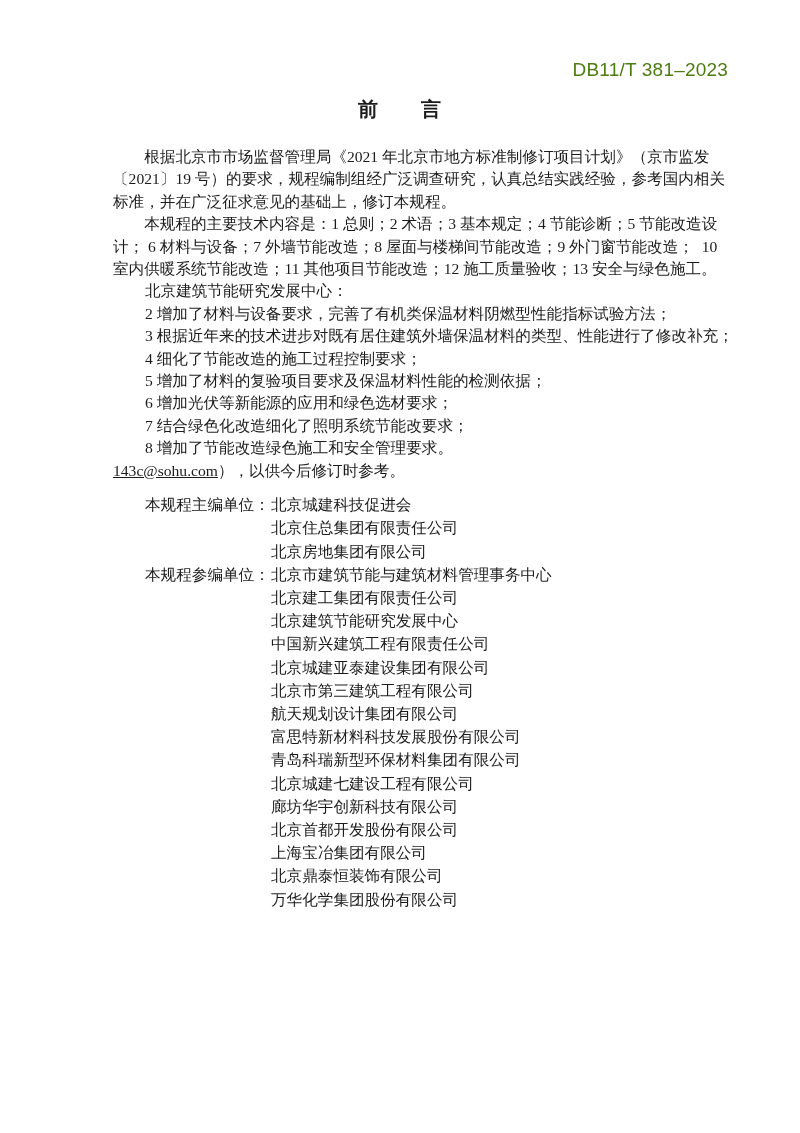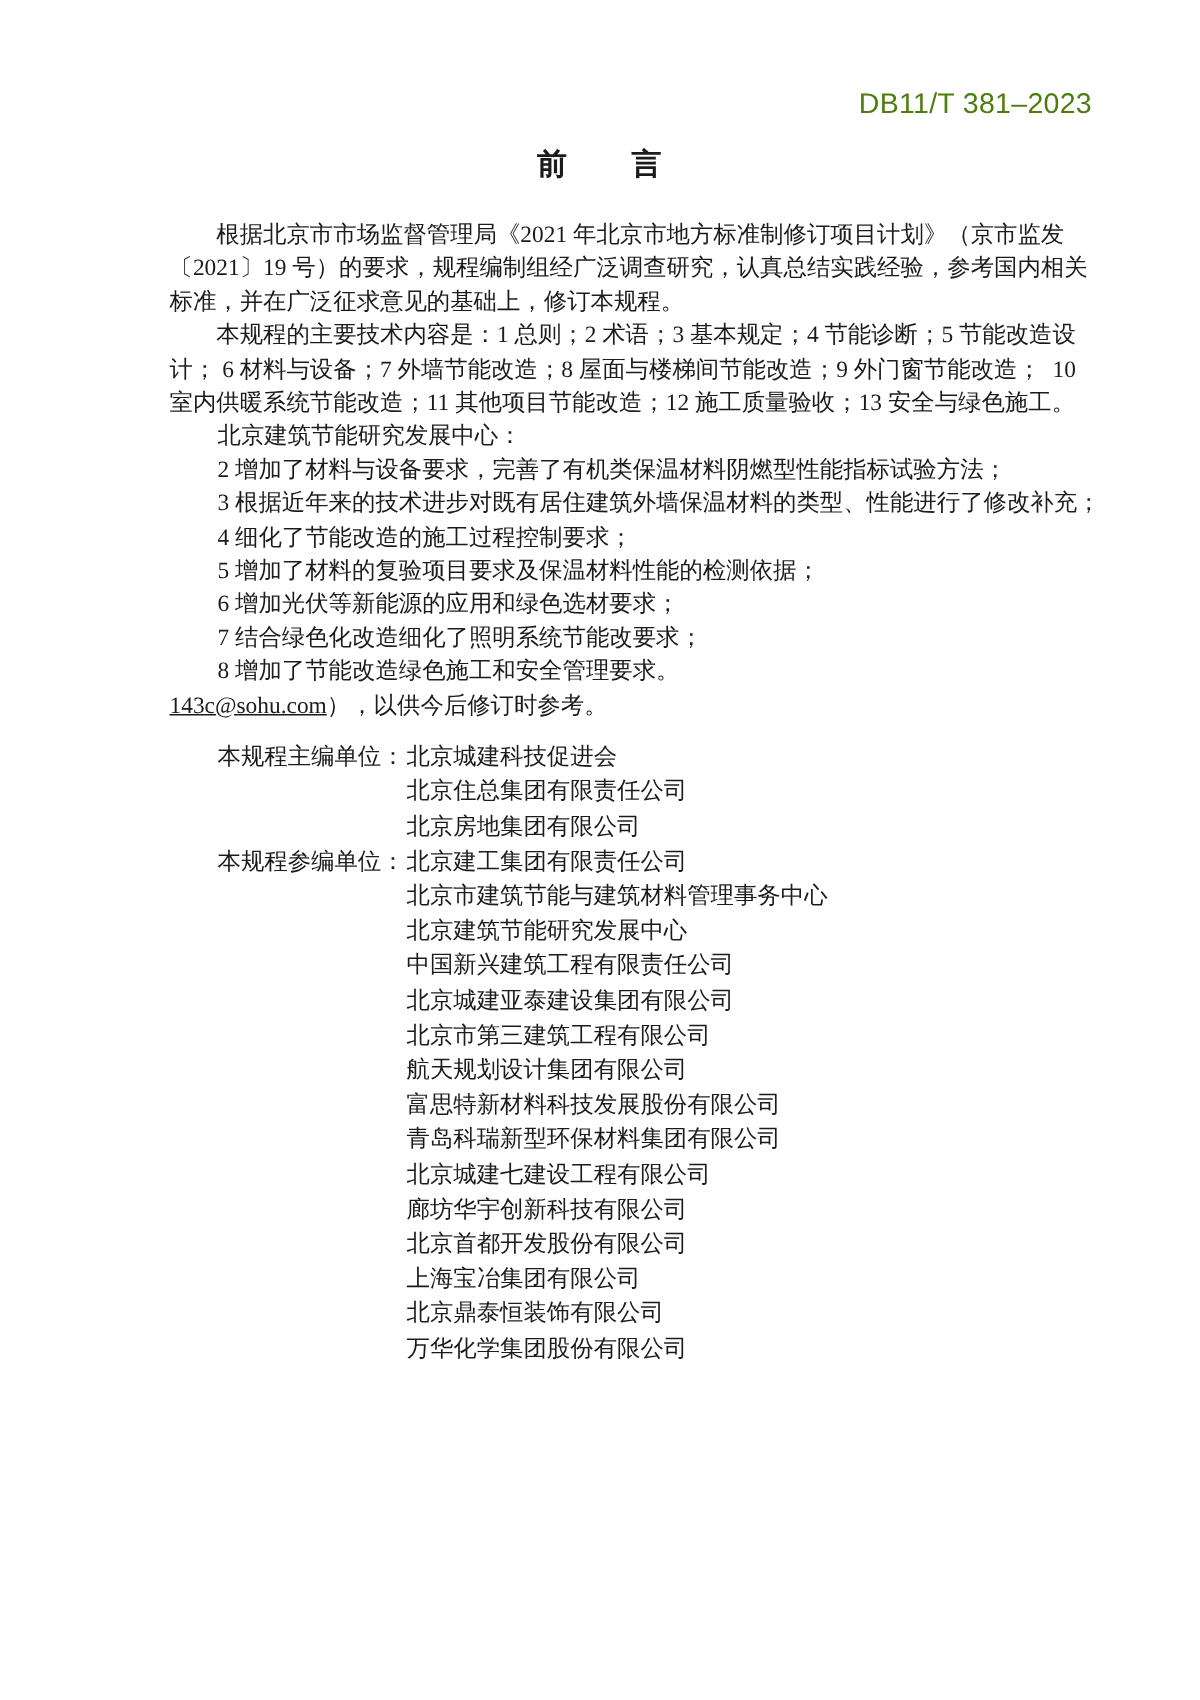--- a/index.html
+++ b/index.html
@@ -101,22 +101,22 @@
         <div class="unit-line">北京城建科技促进会</div>
             <div class="unit-line">北京住总集团有限责任公司</div>
             <div class="unit-line">北京房地集团有限公司</div>
           </div>
       </div>
 
       <div class="editor-group">
         <div class="editor-label">本规程参编单位：</div>
         <div class="editor-units">
 
-        <div class="unit-line">北京建工集团有限责任公司</div>
-            <div class="unit-line">北京市建筑节能与建筑材料管理事务中心</div>
+        <div class="unit-line">北京市建筑节能与建筑材料管理事务中心</div>
+            <div class="unit-line">北京建工集团有限责任公司</div>
             <div class="unit-line">北京建筑节能研究发展中心</div>
             <div class="unit-line">中国新兴建筑工程有限责任公司</div>
             <div class="unit-line">北京城建亚泰建设集团有限公司</div>
             <div class="unit-line">北京市第三建筑工程有限公司</div>
             <div class="unit-line">航天规划设计集团有限公司</div>
             <div class="unit-line">富思特新材料科技发展股份有限公司</div>
             <div class="unit-line">青岛科瑞新型环保材料集团有限公司</div>
             <div class="unit-line">北京城建七建设工程有限公司</div>
             <div class="unit-line">廊坊华宇创新科技有限公司</div>
             <div class="unit-line">北京首都开发股份有限公司</div>

